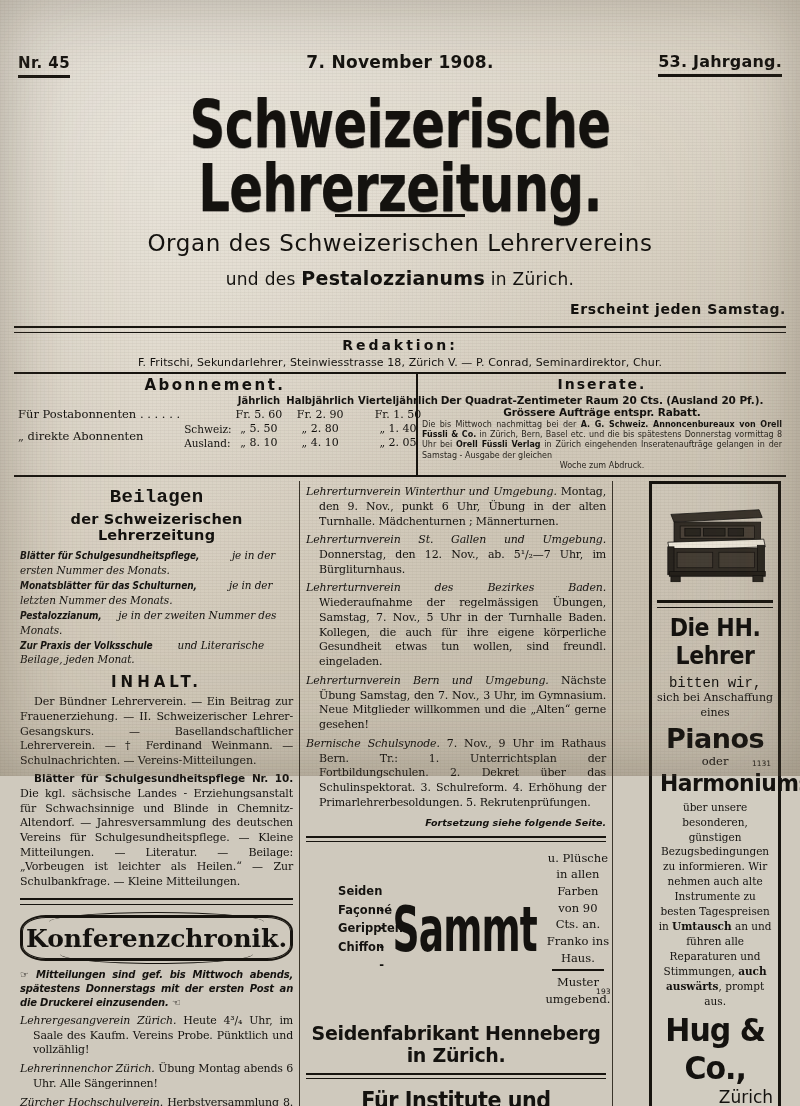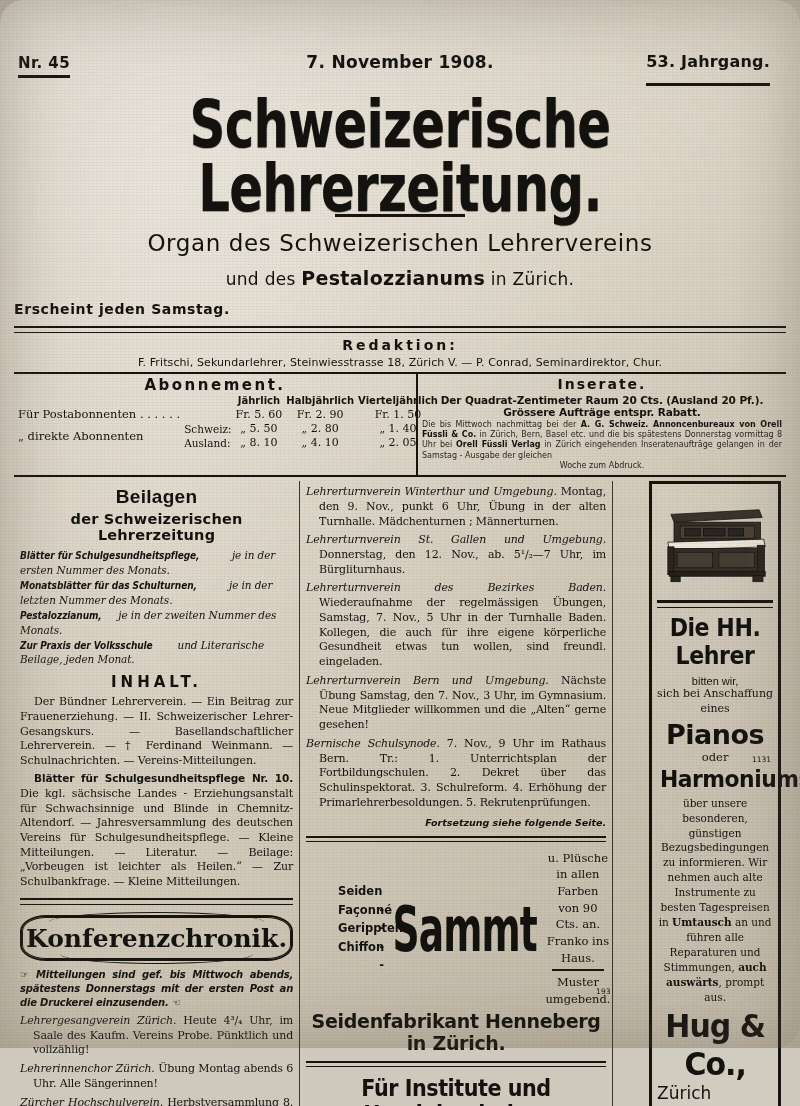--- a/index.html
+++ b/index.html
@@ -3,26 +3,25 @@
 <meta charset="utf-8">
 <style>
   html,body{margin:0;padding:0;}
   body{
     width:800px;height:1106px;overflow:hidden;
     background:#cfc9bd;
     font-family:"Liberation Serif", serif;
     color:#14120f;
   }
   .page{
-    position:relative;width:800px;height:1048px;
+    position:relative;width:800px;height:776px;
     background:
       radial-gradient(ellipse at 20% 15%, rgba(255,255,255,.30), rgba(255,255,255,0) 55%),
       radial-gradient(ellipse at 82% 78%, rgba(120,108,88,.13), rgba(0,0,0,0) 60%),
       linear-gradient(172deg,#e3ddd1 0%,#ded7c9 30%,#d8d0c1 62%,#cdc5b5 100%);
-    border-radius: 24px;
   }
   .grain{
     position:absolute;inset:0;pointer-events:none;z-index:60;
     opacity:.30;mix-blend-mode:multiply;
     background-image:
       repeating-linear-gradient(0deg, rgba(90,82,66,.16) 0 1px, rgba(0,0,0,0) 1px 3px),
       repeating-linear-gradient(90deg, rgba(90,82,66,.10) 0 1px, rgba(0,0,0,0) 1px 4px);
   }
   .vign{
     position:absolute;inset:0;pointer-events:none;z-index:61;
@@ -36,43 +35,43 @@
     position:absolute;left:4px;top:8px;
     font-family:"DejaVu Sans", sans-serif;font-weight:bold;font-size:15px;
     letter-spacing:.4px;border-bottom:3px solid #17140f;padding-bottom:3px;
   }
   .dateline{
     position:absolute;left:0;right:0;top:6px;text-align:center;
     font-family:"DejaVu Sans", sans-serif;font-weight:bold;font-size:17px;
     letter-spacing:.3px;
   }
   .jahrg{
-    position:absolute;right:16px;top:6px;
+    position:absolute;right:4px;top:6px;
     font-family:"DejaVu Sans", sans-serif;font-weight:bold;font-size:16px;
-    letter-spacing:.2px;border-bottom:3px solid #17140f;padding-bottom:12px;
+    letter-spacing:.2px;border-bottom:3px solid #17140f;padding-bottom:3px;
   }
   .title{
     text-align:center;margin-top:6px;
     font-family:"DejaVu Sans", sans-serif;font-weight:bold;
     font-size:51px;line-height:.96;letter-spacing:-.5px;
     transform:scaleY(1.30) scaleX(.97);transform-origin:center top;
     text-shadow:.6px 0 0 rgba(20,18,14,.55), 0 .6px 0 rgba(20,18,14,.35);
   }
   .title-rule{width:130px;height:3px;background:#17140f;margin:22px auto 0;}
   .sub1{
     text-align:center;margin-top:13px;
     font-family:"DejaVu Sans", sans-serif;font-size:23px;letter-spacing:.6px;
   }
   .sub2{
     text-align:center;margin-top:11px;
     font-family:"DejaVu Sans", sans-serif;font-size:17px;letter-spacing:.3px;
   }
   .sub2 b{font-size:19px;font-weight:bold;}
   .sub3{
-    text-align:left;margin-top:12px;
+    text-align:right;margin-top:12px;
     font-family:"DejaVu Sans", sans-serif;font-weight:bold;font-size:14px;letter-spacing:.6px;
   }
 
   .dblrule{height:4px;border-top:2px solid #17140f;border-bottom:1px solid #17140f;margin-top:9px;}
 
   .redaktion{text-align:center;margin-top:4px;}
   .redaktion .h{
     font-family:"DejaVu Sans", sans-serif;font-weight:bold;font-size:14px;letter-spacing:3px;
   }
   .redaktion .n{
@@ -101,21 +100,21 @@
   .ins-2 b{font-weight:bold;color:#14120f;}
   .ins-2 .ctr{display:block;text-align:center;}
 
   
   .cols{display:flex;margin-top:4px;height:690px;}
   .col{padding:0 6px;}
   .col1{width:292px;border-right:1px solid #3a342a;}
   .col2{width:300px;border-right:1px solid #3a342a;}
   .col3{width:160px;padding-left:8px;}
 
-  .beil-h{text-align:center;font-family:Liberation Sans, sans-serif;font-weight:bold;
+  .beil-h{text-align:center;font-family:Liberation Mono, monospace;font-weight:bold;
       font-size:19px;margin-top:5px;letter-spacing:.3px;}
   .beil-h2{text-align:center;font-family:"DejaVu Sans", sans-serif;font-weight:bold;
       font-size:14.5px;margin-top:3px;letter-spacing:.2px;}
   .beil-list{margin-top:5px;}
   .beil-list li{list-style:none;font-family:"DejaVu Serif", serif;font-size:10.5px;
       line-height:1.42;letter-spacing:-.1px;font-style:italic;}
   .beil-list li b{font-family:"DejaVu Sans", sans-serif;font-weight:bold;font-size:10.5px;
       transform:scaleX(.86);display:inline-block;transform-origin:left;}
   ul{margin:0;padding:0;}
 
@@ -161,45 +160,45 @@
   .sammt-m{
     font-family:"DejaVu Sans", sans-serif;font-weight:bold;font-size:40px;
     transform:scaleY(1.55) scaleX(.94);transform-origin:center;letter-spacing:-1px;
     padding:0 4px;line-height:1;
   }
   .sammt-r{flex:1;text-align:center;position:relative;}
   .sammt-r div{font-family:"DejaVu Serif", serif;font-size:11.5px;line-height:1.45;}
   .sammt-r .bar{width:52px;height:2px;background:#17140f;margin:3px auto;}
   .sammt-r .code{position:absolute;right:0;bottom:12px;font-size:7.5px;font-family:"DejaVu Sans",sans-serif;}
   .sammt-foot{text-align:center;font-family:"DejaVu Sans", sans-serif;font-weight:bold;
-      font-size:19px;margin-top:2px;letter-spacing:-.3px;}
+      font-size:19px;margin-top:14px;letter-spacing:-.3px;}
 
   .inst-h{text-align:center;font-family:"DejaVu Sans", sans-serif;font-weight:bold;
       font-size:23px;transform:scaleX(.9);transform-origin:center;letter-spacing:-.5px;}
 
   
   .hug{border:3px solid #17140f;padding:6px 5px 20px;background:rgba(255,255,255,.06);margin-left:28px;}
   .piano{width:100%;height:106px;position:relative;margin-bottom:4px;}
   .hug .sep{height:4px;border-top:3px solid #17140f;border-bottom:1px solid #17140f;margin:2px 0 6px;}
   .hug .hl{text-align:center;font-family:"DejaVu Sans", sans-serif;font-weight:bold;
       font-size:24px;transform:scaleX(.92);letter-spacing:-.5px;}
-  .hug .t1{text-align:center;font-family:Liberation Sans, sans-serif;font-size:11px;margin-top:5px;}
+  .hug .t1{text-align:center;font-family:Liberation Mono, monospace;font-size:14px;margin-top:5px;}
   .hug .t2{text-align:center;font-family:"DejaVu Serif", serif;font-size:11px;line-height:1.35;}
   .hug .pianos{text-align:center;font-family:"DejaVu Sans", sans-serif;font-weight:bold;
       font-size:27px;margin-top:2px;letter-spacing:-.5px;}
   .hug .oder{text-align:center;font-family:"DejaVu Serif", serif;font-size:11.5px;position:relative;}
   .hug .oder .code{position:absolute;right:2px;bottom:0;font-size:7.5px;font-family:"DejaVu Sans",sans-serif;}
   .hug .harm{text-align:center;font-family:"DejaVu Sans", sans-serif;font-weight:bold;
       font-size:23px;margin-top:2px;transform:scaleX(.95);letter-spacing:-.5px;}
   .hug .body{font-family:"DejaVu Serif", serif;font-size:10.5px;line-height:1.42;
       text-align:center;margin-top:4px;}
   .hug .body b{font-weight:bold;}
   .hug .firm{text-align:center;font-family:"DejaVu Sans", sans-serif;font-weight:bold;
       font-size:30px;margin-top:6px;letter-spacing:-1px;transform:scaleY(1.08);}
-  .hug .city{text-align:left;font-family:"DejaVu Sans", sans-serif;font-size:17px;margin-top:3px;}
+  .hug .city{text-align:right;font-family:"DejaVu Sans", sans-serif;font-size:17px;margin-top:3px;}
   .hug .city2{text-align:center;font-family:"DejaVu Sans", sans-serif;font-size:16px;}
   .hug .botrule{height:4px;border-top:3px solid #17140f;border-bottom:1px solid #17140f;margin-top:7px;}
 
   .boxad{border:3px solid #17140f;margin-top:9px;padding:6px 4px;text-align:center;}
 </style>
 </head>
 <body>
 
 <div class="page">
 <div class="inner">

